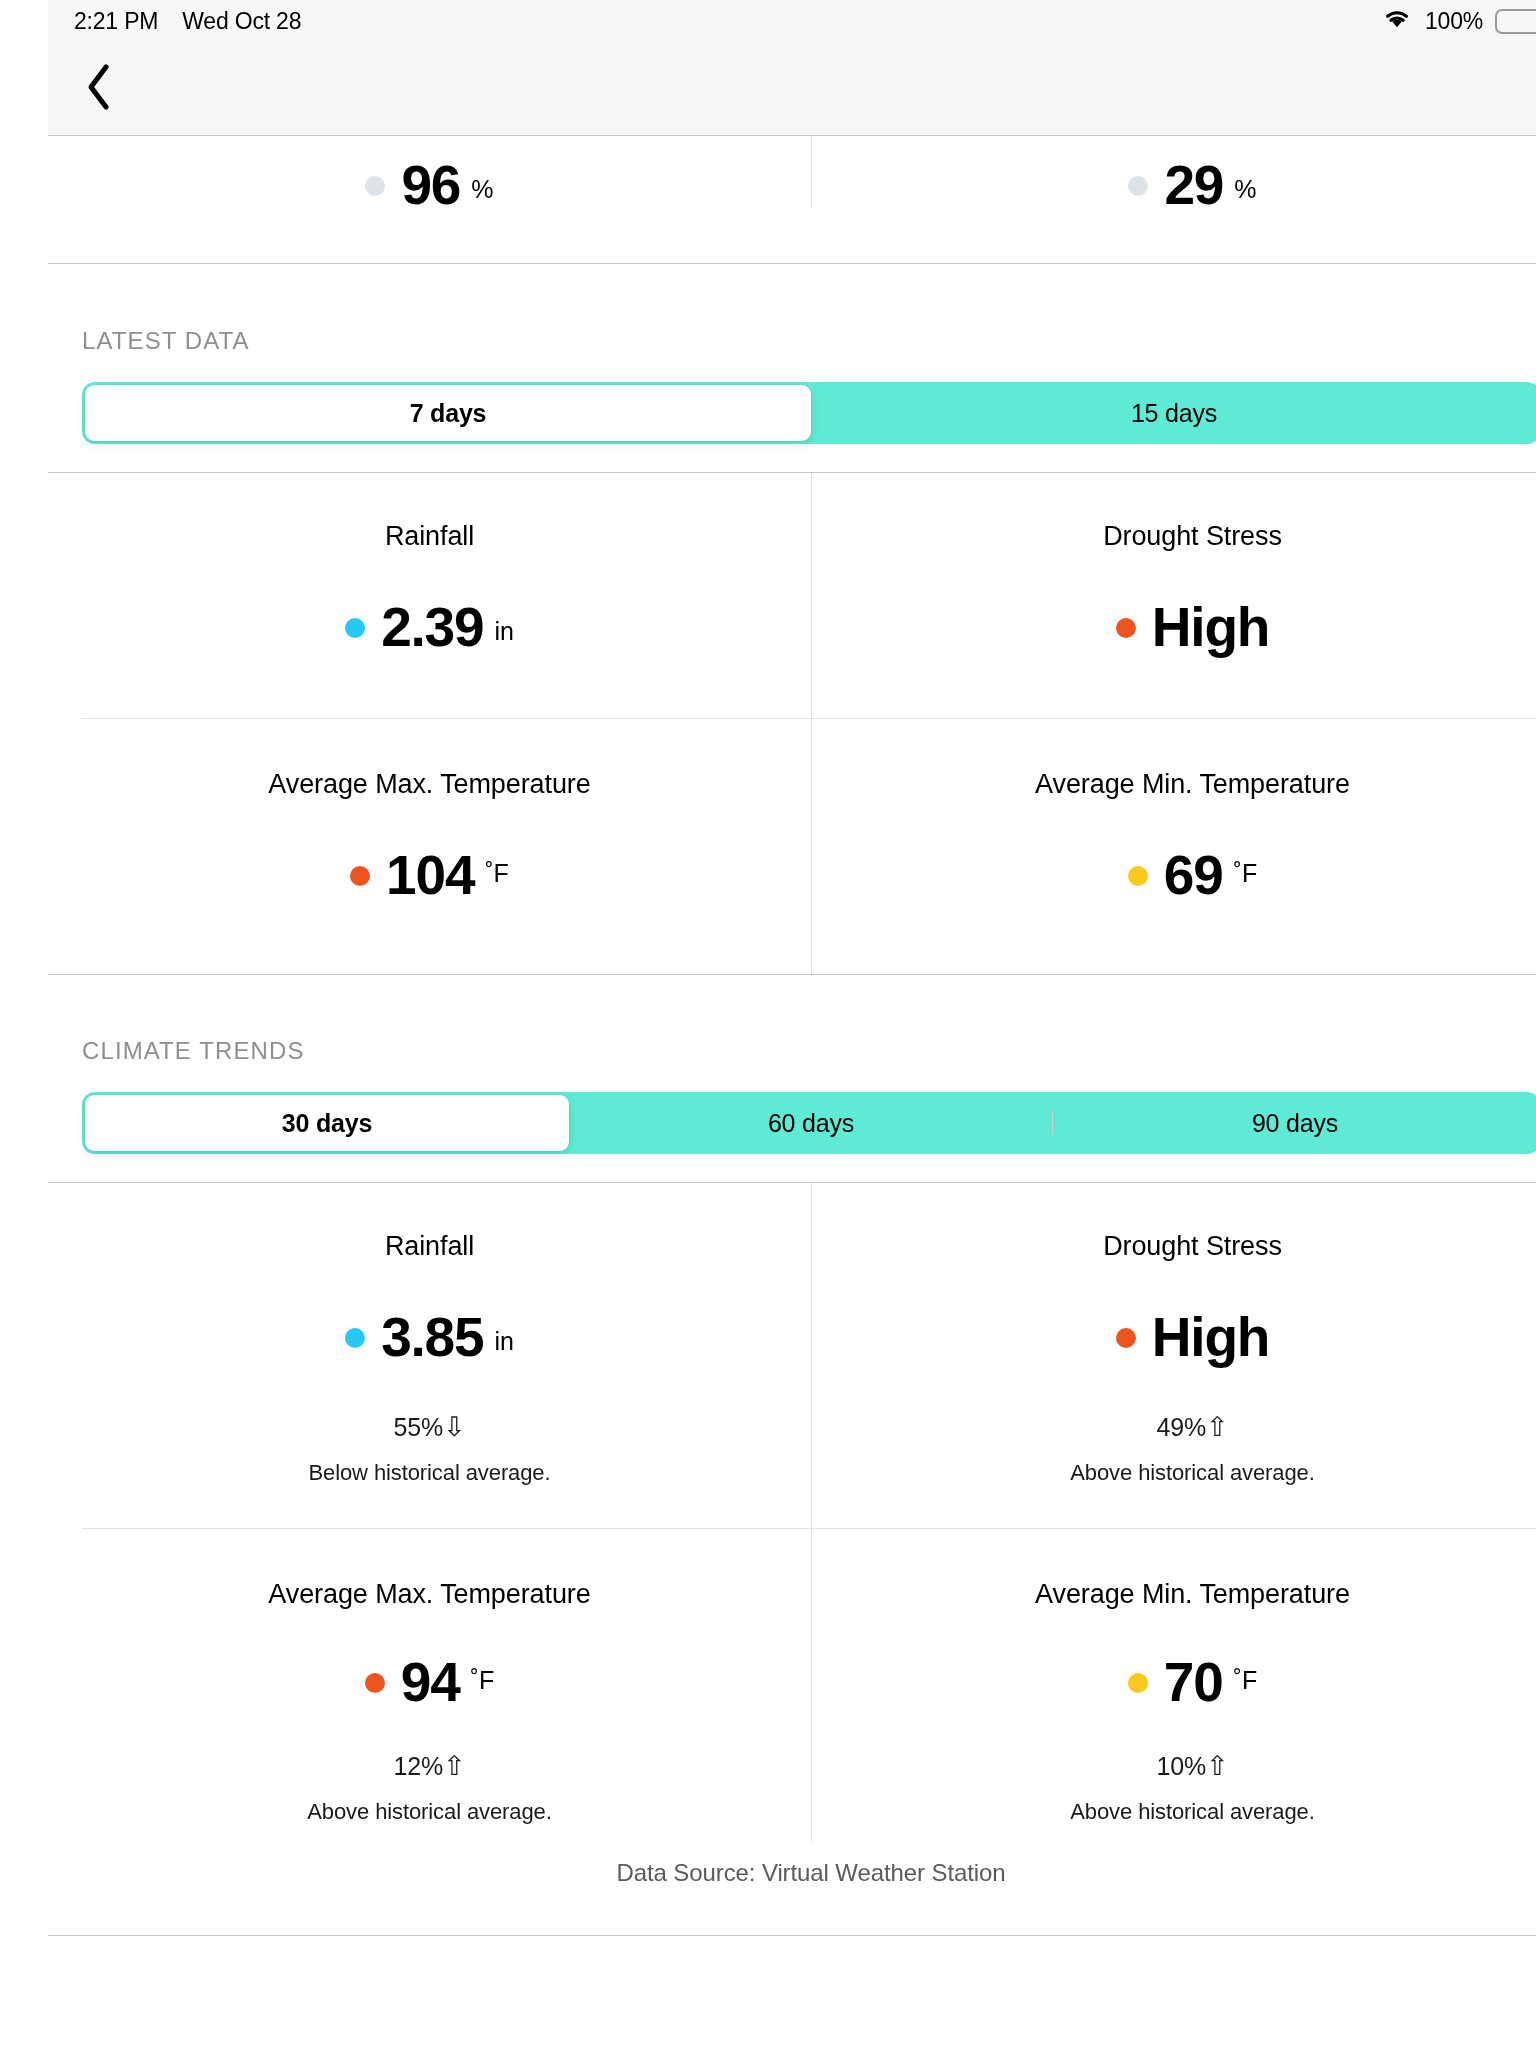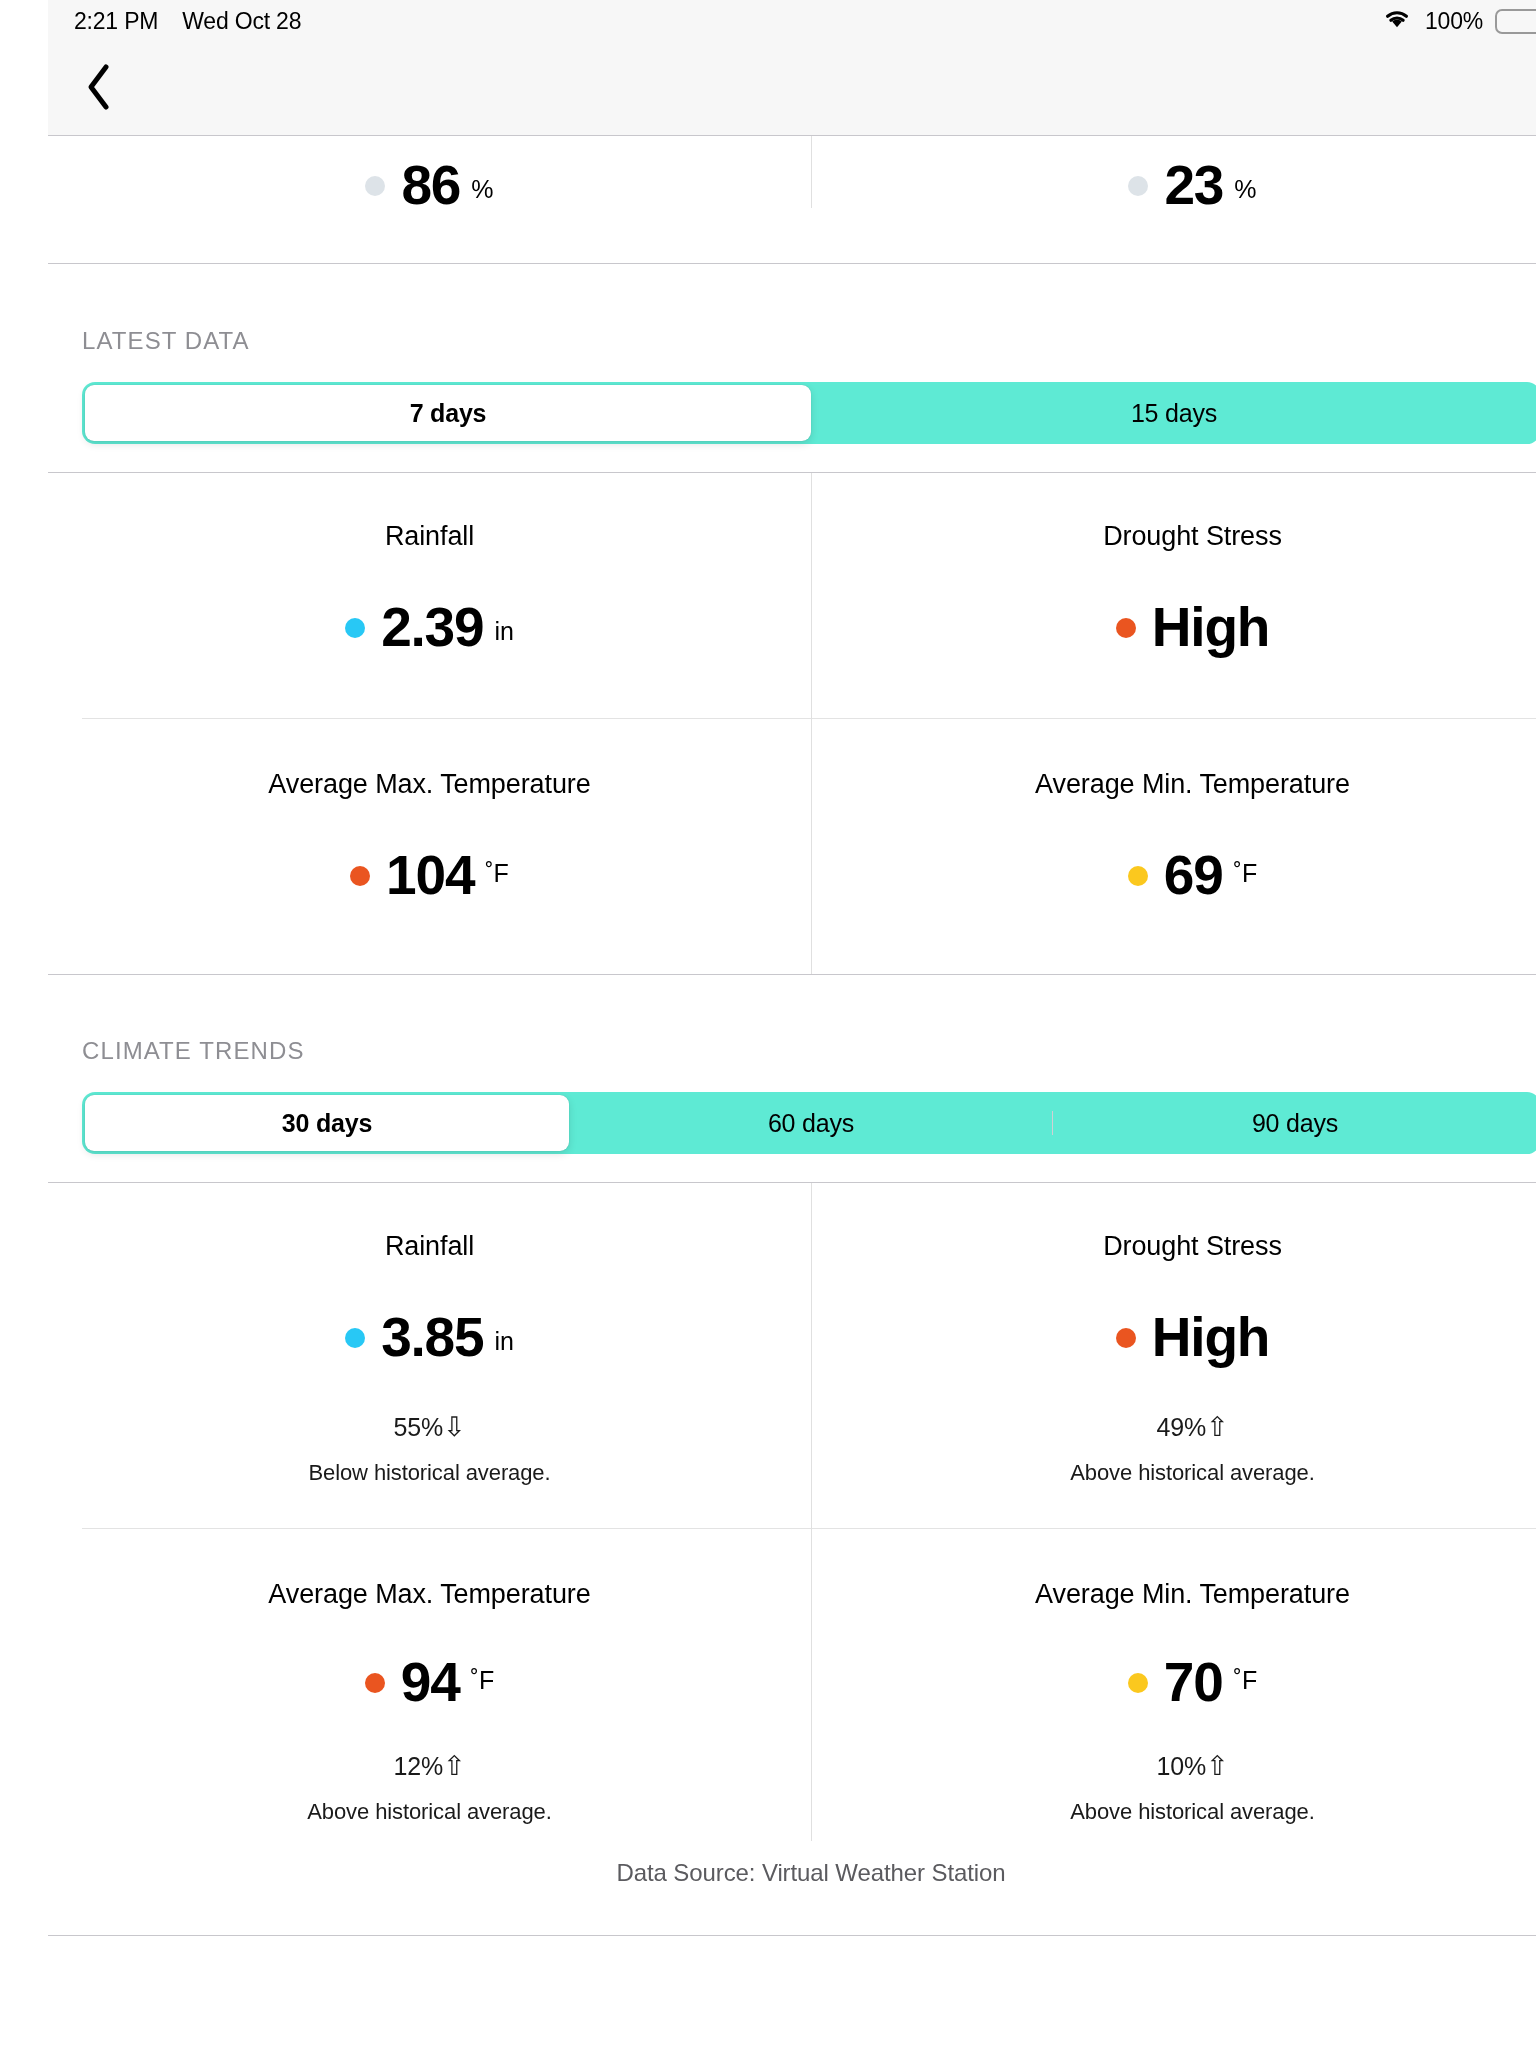--- a/index.html
+++ b/index.html
@@ -264,28 +264,28 @@
         </svg>
       </span>
     </div>
   </div>
 
   <div class="grid-row partial-row">
     <div class="vline"></div>
     <div class="cell">
       <div class="metric-value" style="margin-top:22px">
         <span class="dot" style="background:#dde3e8"></span>
-        <span class="big-num">86</span>
+        <span class="big-num">96</span>
         <span class="unit">%</span>
       </div>
     </div>
     <div class="cell">
       <div class="metric-value" style="margin-top:22px">
         <span class="dot" style="background:#dde3e8"></span>
-        <span class="big-num">23</span>
+        <span class="big-num">29</span>
         <span class="unit">%</span>
       </div>
     </div>
   </div>
 
   <div class="section-sep"></div>
 
   <div style="height:63px"></div>
   <div class="section-title">LATEST DATA</div>
 

